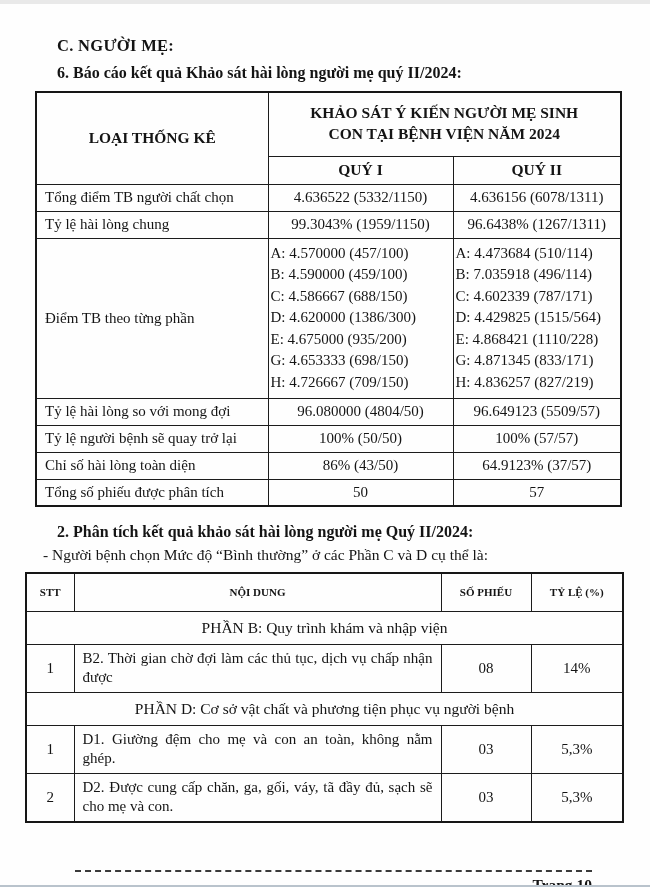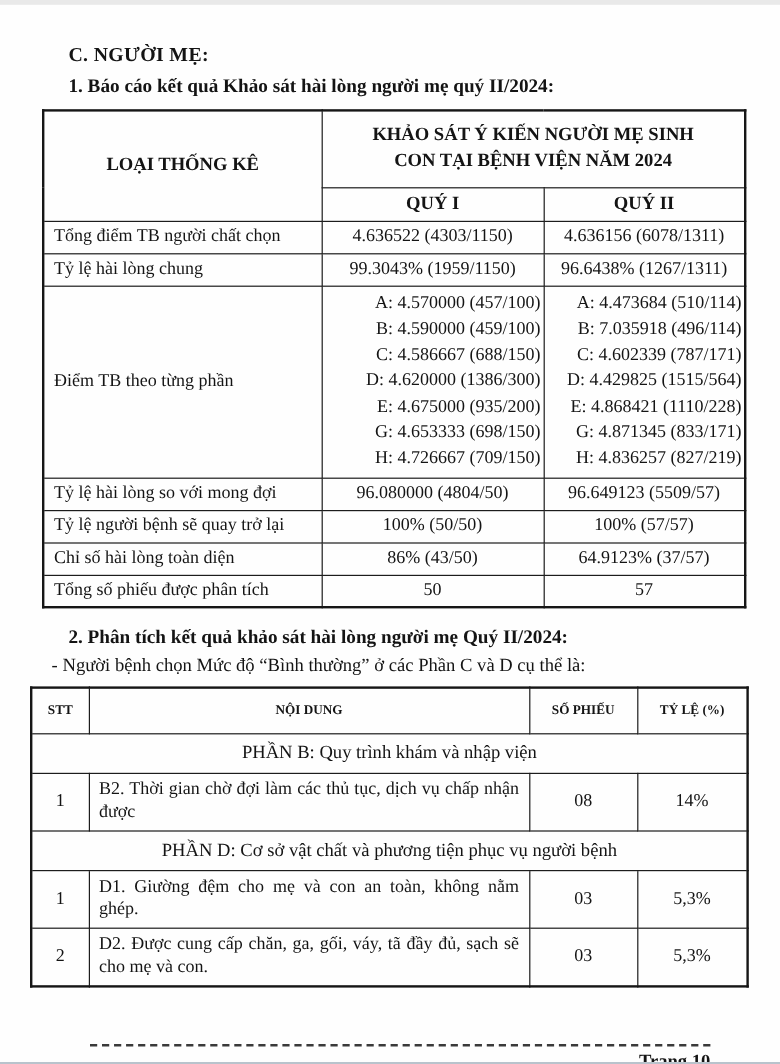--- a/index.html
+++ b/index.html
@@ -47,21 +47,21 @@
     font-weight: 700;
     text-align: center;
     font-size: 15.5px;
     line-height: 1.35;
   }
   .t1 .main-hdr { height: 64px; padding: 4px 26px; }
   .t1 .q-hdr { height: 28px; }
   .t1 .lbl { text-align: left; padding-left: 8px; height: 27px; }
   .t1 .val { text-align: center; }
   .t1 .part-cell { padding: 4px 2px; }
-  .t1 .part-cell div { text-align: right; line-height: 21.6px; }
+  .t1 .part-cell div { text-align: left; line-height: 21.6px; }
 
   
   .t2 { width: 597px; margin-left: -10px; margin-top: 8px; border: 2px solid #161616; }
   .t2 td { font-size: 15px; padding: 3px 6px; }
   .t2 .h2 { font-weight: 700; text-align: center; font-size: 11px; height: 38px; }
   .t2 .sect {
     font-weight: 400; text-align: center; font-size: 15.5px; height: 33px;
   }
   .t2 .stt { text-align: center; }
   .t2 .cont { text-align: justify; padding: 4px 8px; line-height: 1.3; }
@@ -87,41 +87,41 @@
     background: #b9c3cc;
   }
 </style>
 </head>
 <body>
 
 <div class="page">
   <div class="content">
 
     <div class="heading-c">C. NGƯỜI MẸ:</div>
-    <div class="heading-num">1. Báo cáo kết quả Khảo sát hài lòng người mẹ quý II/2024:</div>
+    <div class="heading-num">6. Báo cáo kết quả Khảo sát hài lòng người mẹ quý II/2024:</div>
 
     <table class="t1">
       <colgroup>
         <col style="width:232px">
           <col style="width:185px">
           <col style="width:168px">
       </colgroup>
       <tbody>
         <tr>
           <td class="hdr" rowspan="2">LOẠI THỐNG KÊ</td>
           <td class="hdr main-hdr" colspan="2">KHẢO SÁT Ý KIẾN NGƯỜI MẸ SINH CON TẠI BỆNH VIỆN NĂM 2024</td>
         </tr>
         <tr>
           <td class="hdr q-hdr">QUÝ I</td>
           <td class="hdr q-hdr">QUÝ II</td>
         </tr>
 
         <tr>
           <td class="lbl">Tổng điểm TB người chất chọn</td>
-          <td class="val">4.636522 (4303/1150)</td>
+          <td class="val">4.636522 (5332/1150)</td>
           <td class="val">4.636156 (6078/1311)</td>
         </tr>
         <tr>
           <td class="lbl">Tỷ lệ hài lòng chung</td>
           <td class="val">99.3043% (1959/1150)</td>
           <td class="val">96.6438% (1267/1311)</td>
         </tr>
 
         <tr>
           <td class="lbl">Điểm TB theo từng phần</td>

